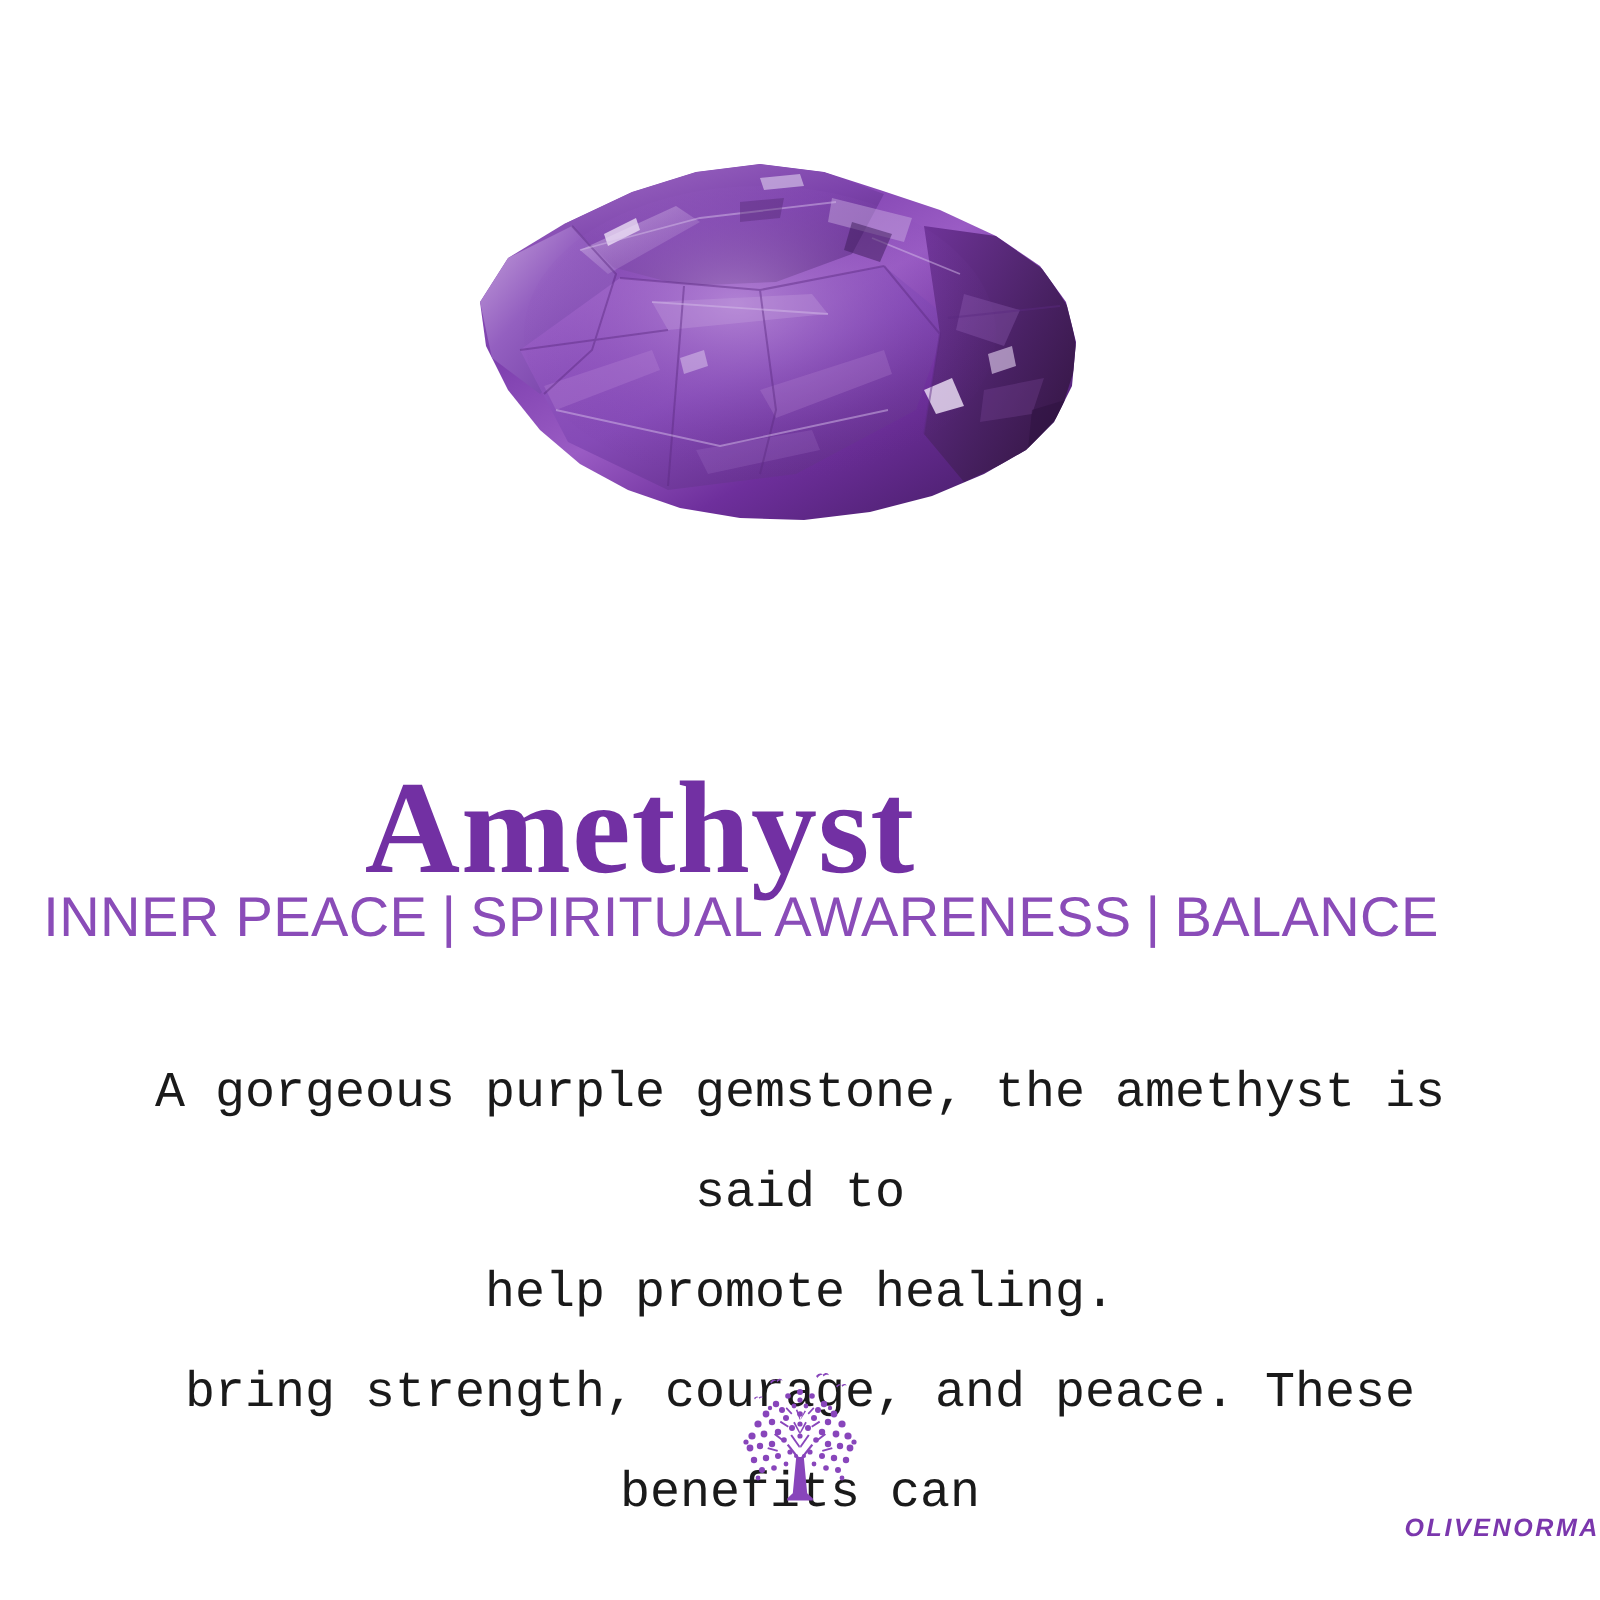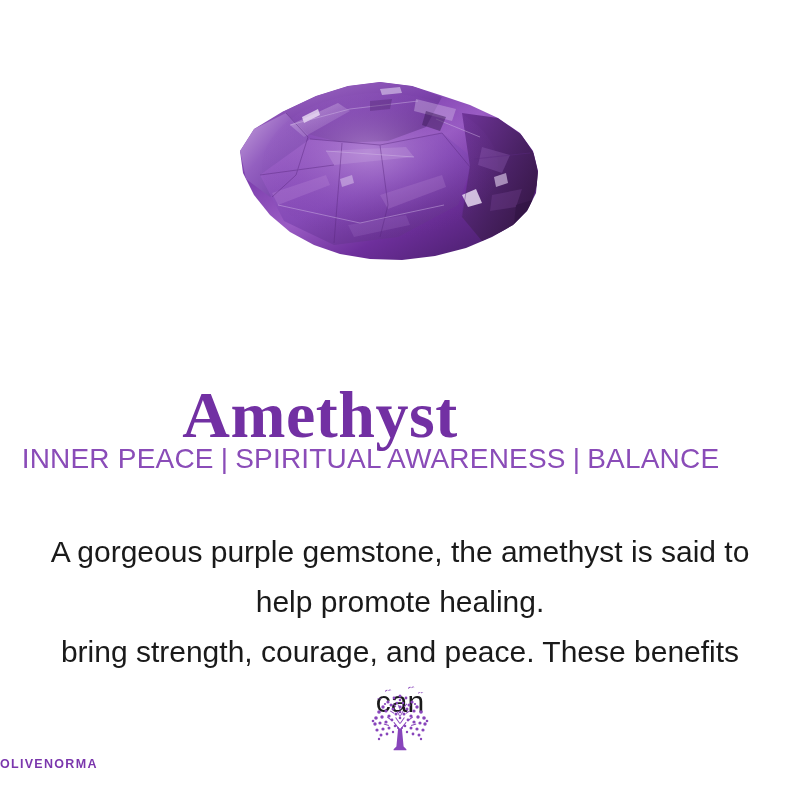--- a/index.html
+++ b/index.html
@@ -74,36 +74,37 @@
     font-weight: 300;
   }
 
   
   .body-copy {
     position: absolute;
     left: 50px;
     top: 497px;
     width: 700px;
     text-align: center;
-    font-family: Liberation Sans, sans-serif;
-    font-size: 30px;
+    font-family: Liberation Mono, monospace;
+    font-size: 25px;
     line-height: 50px;
     color: #1a1a1a;
   }
   .body-copy .ln {
     display: block;
   }
 
   
   .brand {
     position: absolute;
     left: 0;
     top: 684px;
     width: 800px;
-    text-align: left;
+    text-align: right;
+    font-style: italic;
   }
   .brand-mark {
     display: block;
     margin: 0 auto;
   }
   .brand-name {
     display: block;
     margin-top: 1px;
     font-family: "Liberation Sans", sans-serif;
     font-weight: 700;

